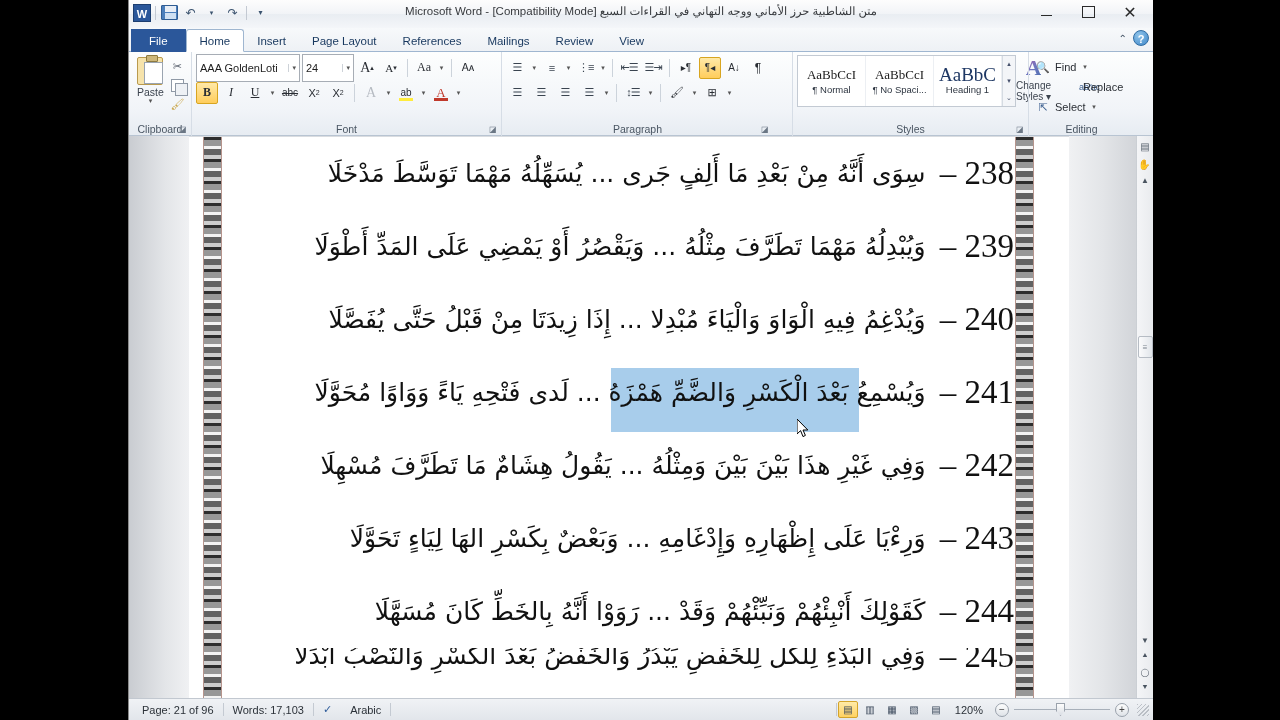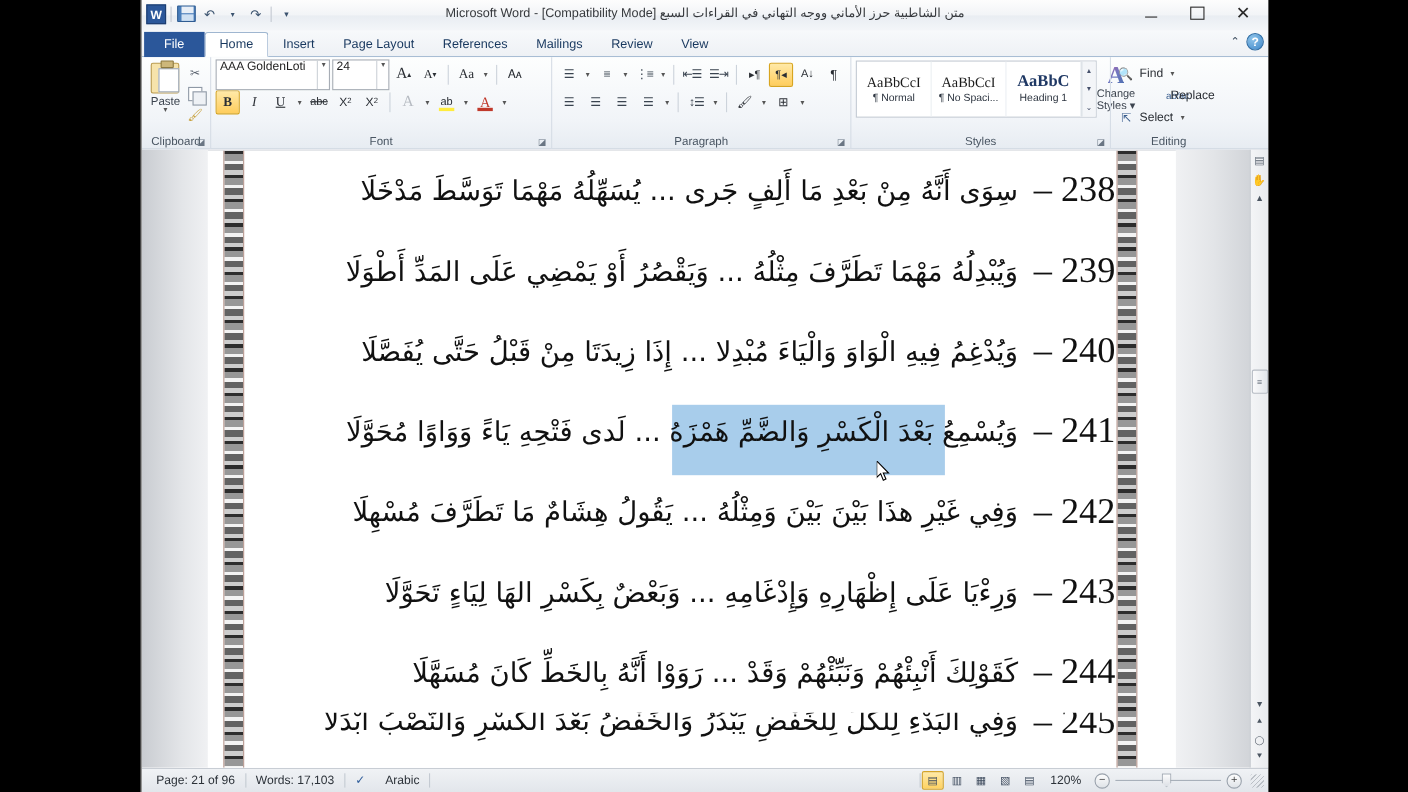--- a/index.html
+++ b/index.html
@@ -127,21 +127,21 @@
   .scissors{color:#5c6470;}
   .copyico{position:relative;width:13px;height:13px;background:#fff;border:1px solid #8f99a6;}
   .copyico:after{content:"";position:absolute;left:3px;top:3px;width:11px;height:11px;background:#eef1f5;border:1px solid #8f99a6;}
   .brush{color:#c8a13d;}
 
   
   .fontgrp { width:310px; }
   .row { display:flex; align-items:center; gap:2px; height:25px; }
   .cbox {
     height:28px;border:1px solid #a7adb5;background:#fff;
-    display:flex;font-size:11px;color:#1d1d1d;
+    display:flex;align-items:center;font-size:11px;color:#1d1d1d;
     padding:0 3px; position:relative;
   }
   .cbox .cv { flex:1; overflow:hidden; white-space:nowrap; }
   .cbox .arrow { font-size:7px;color:#555;padding-left:3px;border-left:1px solid #cdd2d8;margin-left:3px;}
   .fontname { width:104px; }
   .fontsize { width:52px; }
   .ibtn {
     min-width:22px;height:22px;display:flex;align-items:center;justify-content:center;
     font-size:12px;color:#2a2e34;border:1px solid transparent;border-radius:2px;
   }
@@ -160,28 +160,28 @@
   .hl-a:after{content:"";position:absolute;left:3px;right:3px;bottom:2px;height:3px;background:#ffec3d;}
   .red-a { position:relative;color:#c0392b; }
   .red-a:after{content:"";position:absolute;left:3px;right:3px;bottom:2px;height:3px;background:#c0392b;}
   .tiny-arr { font-size:7px;color:#555;width:9px;text-align:center; }
 
   
   .paragrp { width:272px; }
   .listico { font-size:11px;color:#3a4450; letter-spacing:-1px; }
 
   
-  .stylesgrp { width:236px; }
+  .stylesgrp { width:236px;margin-left:19px; }
   .stylegal { display:flex;border:1px solid #c3cad3;background:#fff;height:52px; }
   .stylecell {
     width:68px;display:flex;flex-direction:column;align-items:center;justify-content:center;
     border-right:1px solid #eceff3;
   }
   .st-prev { font-family:"Liberation Serif",serif;font-size:13px;color:#1a1a1a;line-height:15px; }
-  .st-prev.h1 { font-weight:bold;font-size:15px;color:#1f3864; }
+  .st-prev.h1 { font-weight:normal;font-size:19px;color:#1f3864; }
   .st-name { font-size:9.5px;color:#2d3540;margin-top:2px;white-space:nowrap; }
   .galscroll { width:13px;display:flex;flex-direction:column;justify-content:space-between;background:#f3f5f8;border-left:1px solid #d5dbe2; }
   .gs { flex:1;display:flex;align-items:center;justify-content:center;font-size:7px;color:#45506b; }
   .changestyles {
     width:58px;display:flex;flex-direction:column;align-items:center;justify-content:flex-start;
     padding-top:2px;
   }
   .csa {
     font-family:"Liberation Serif",serif;font-size:22px;font-weight:bold;line-height:22px;
     background:linear-gradient(135deg,#b05fa8 0%, #6f77c0 50%, #4a6fae 100%);

